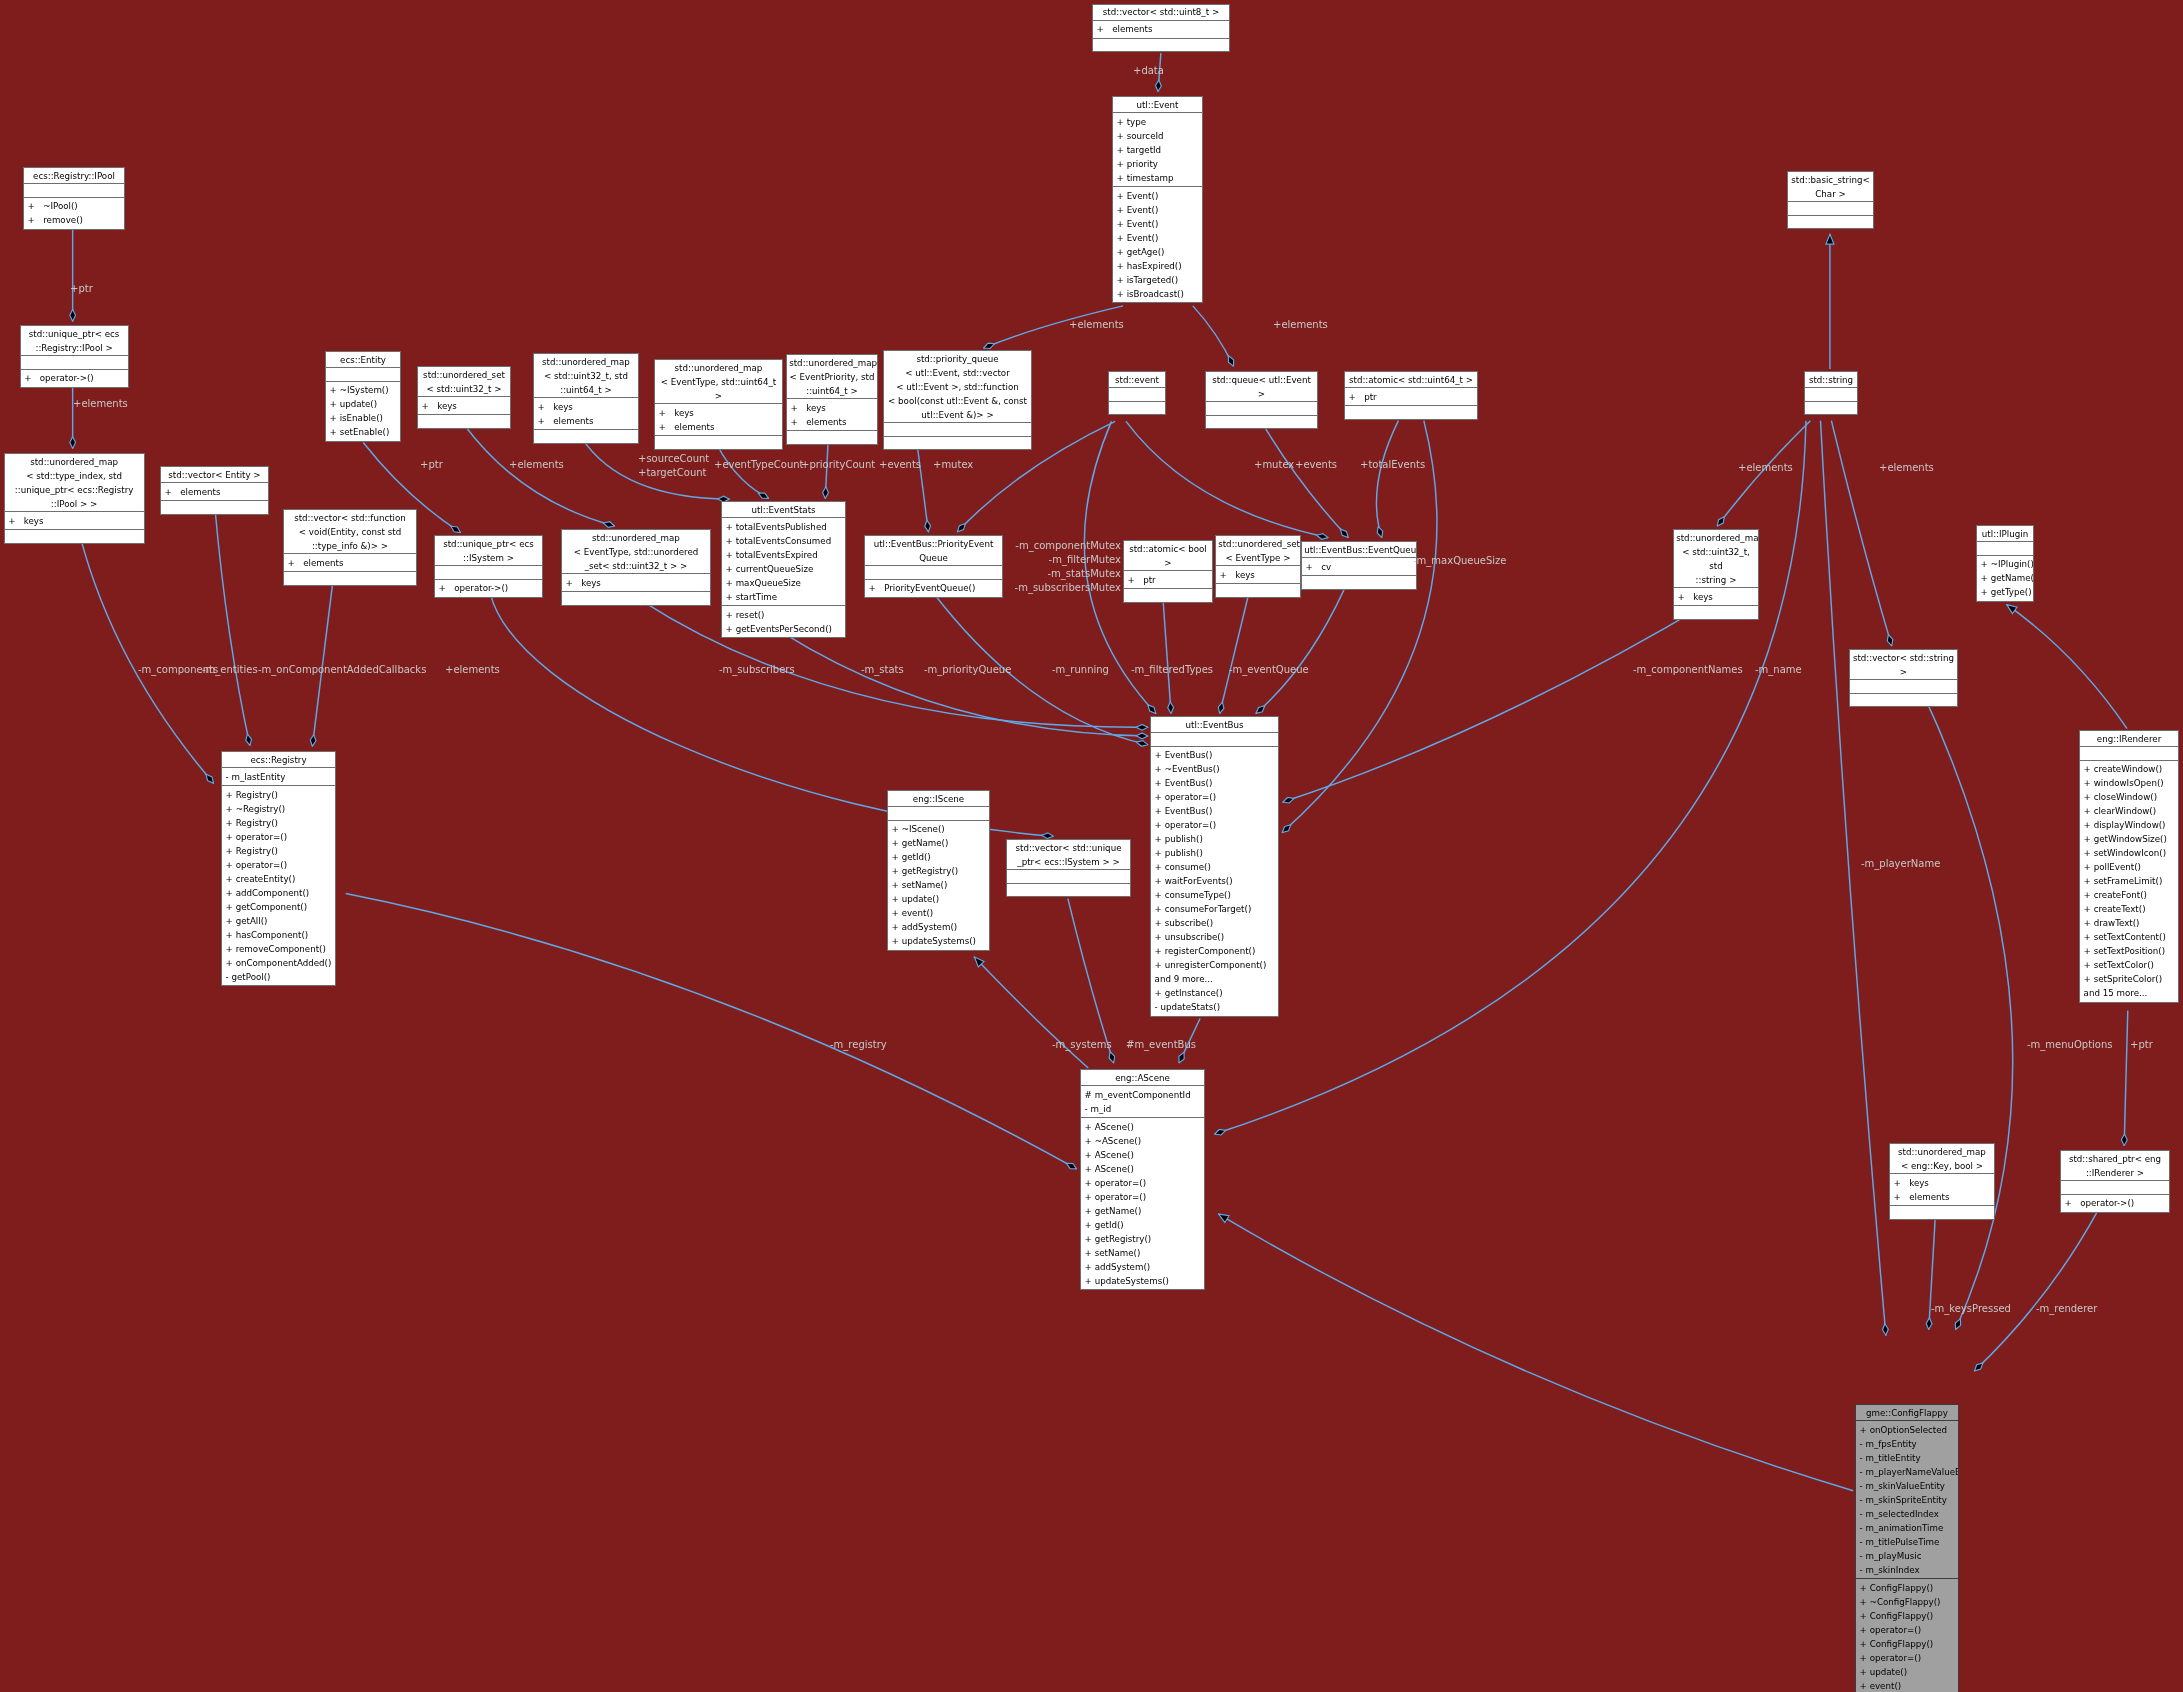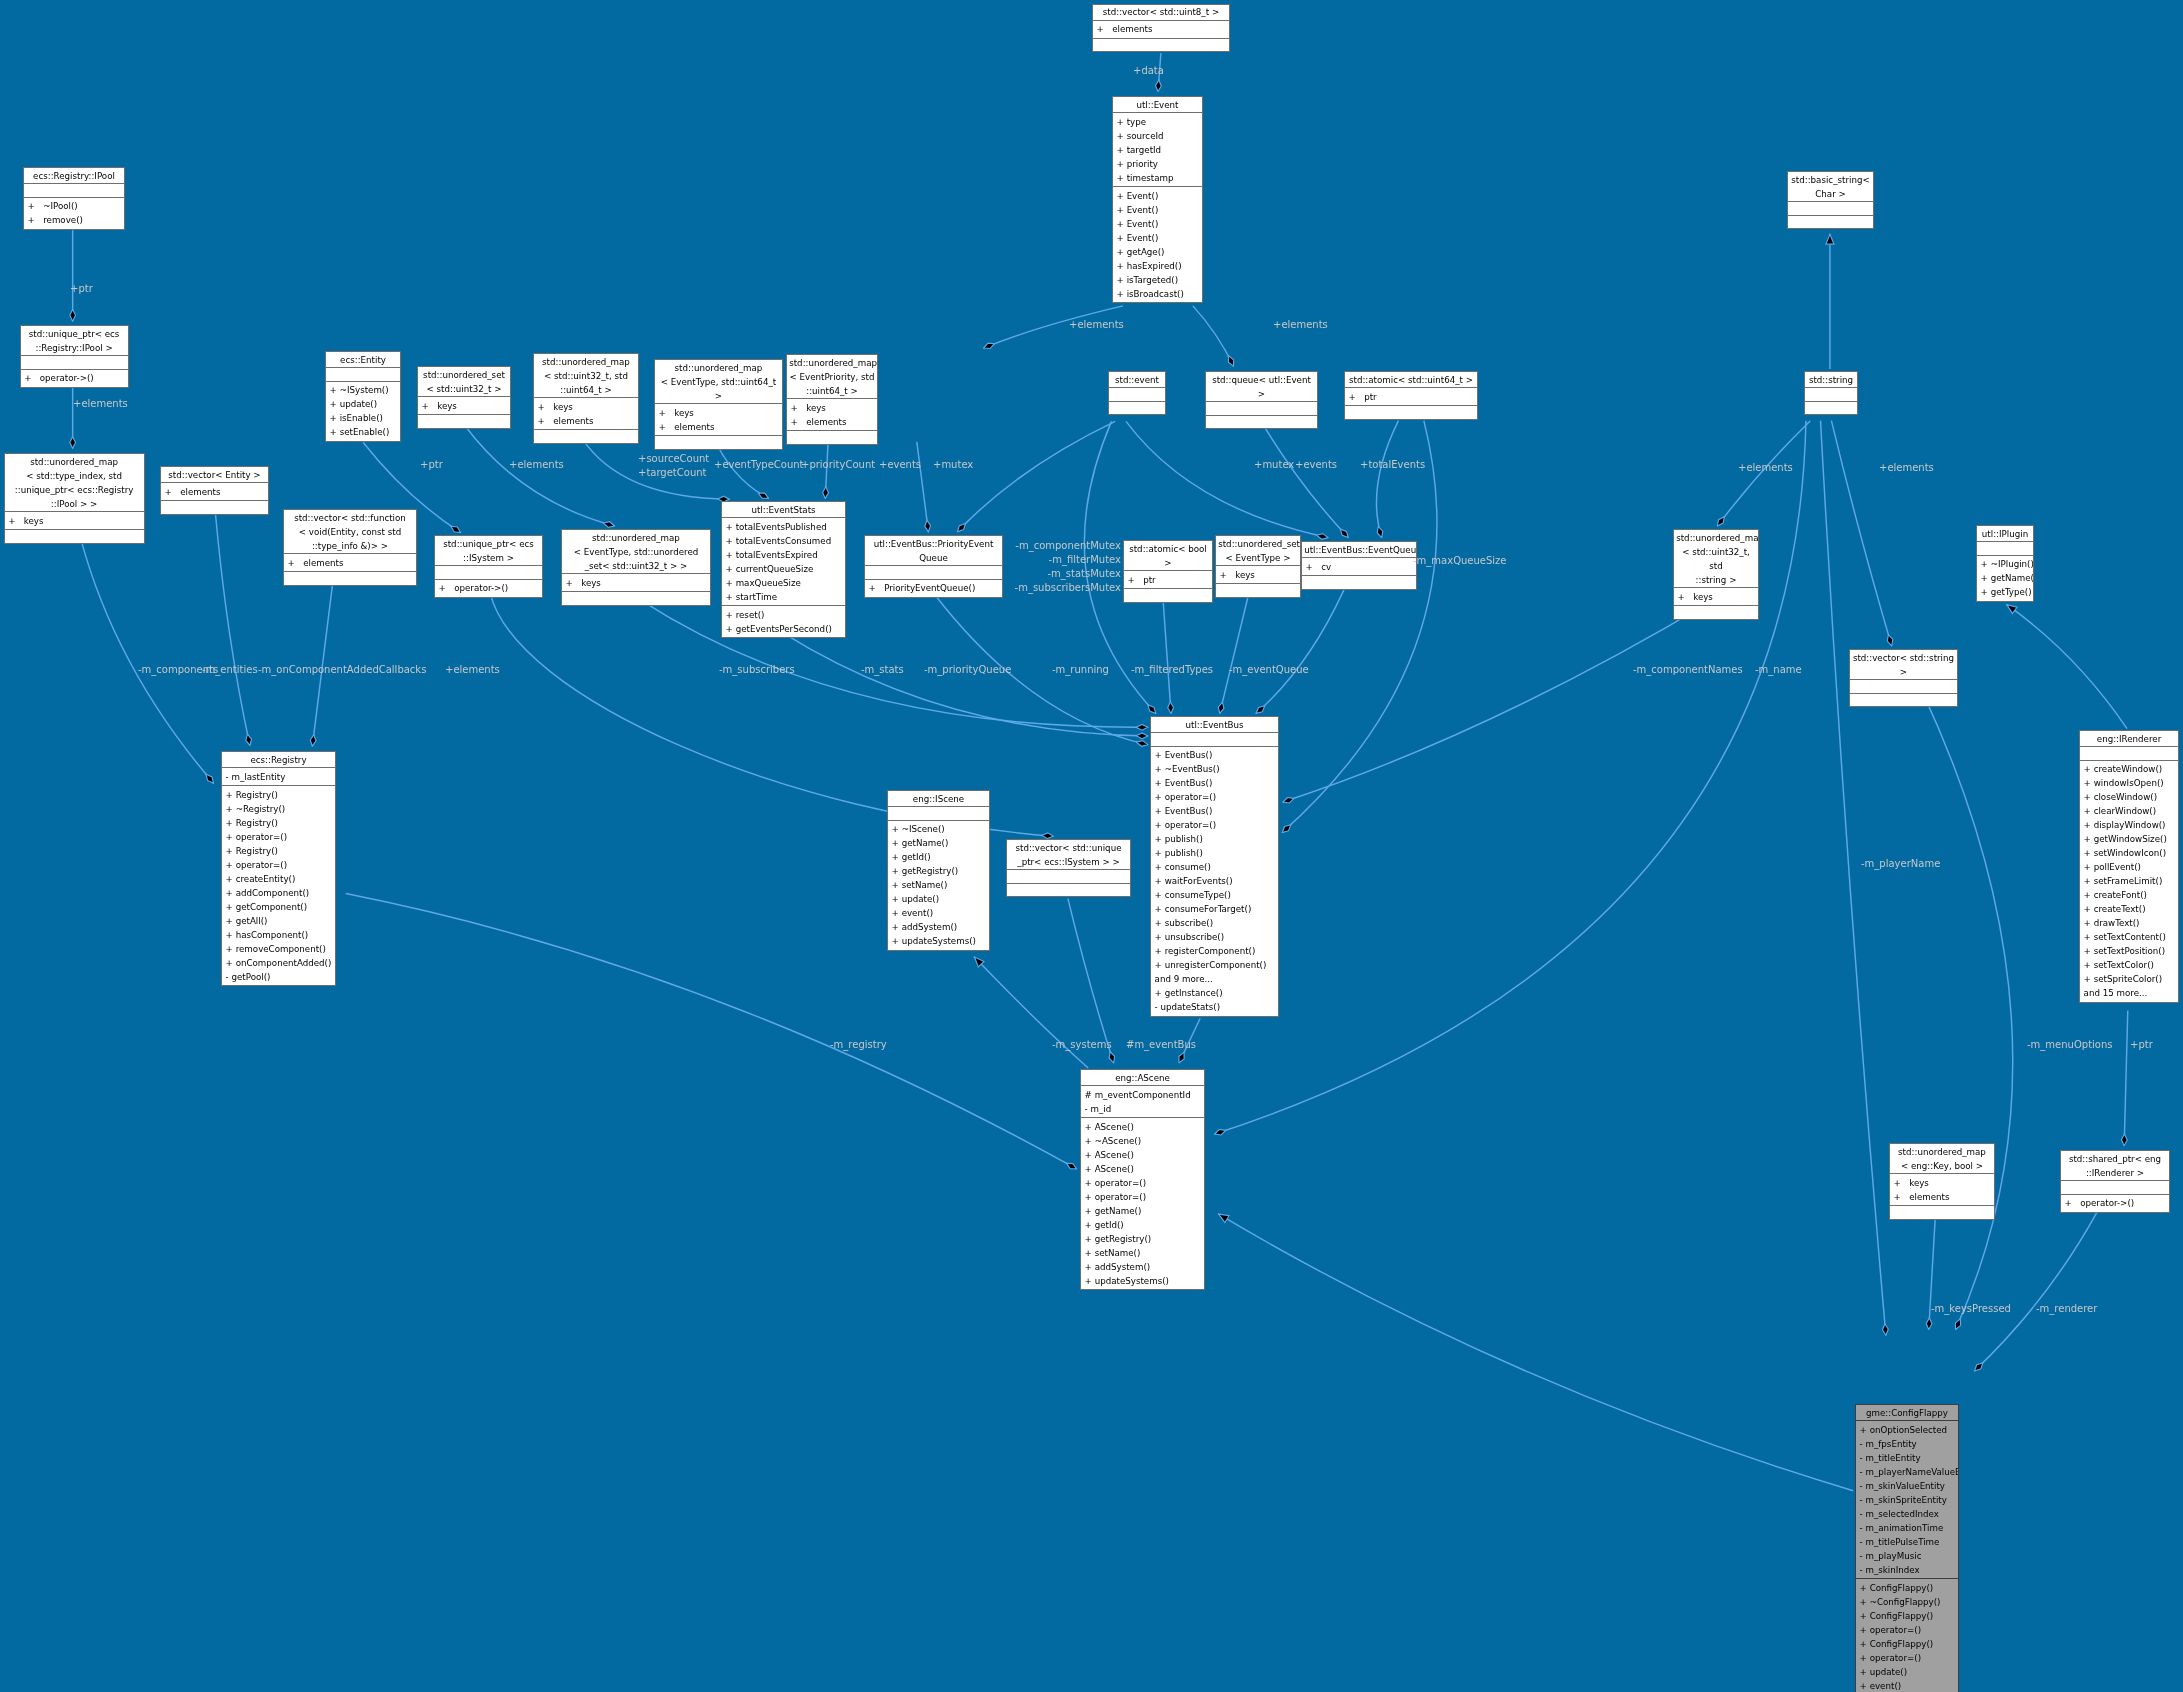--- a/index.html
+++ b/index.html
@@ -1,16 +1,16 @@
 <!DOCTYPE html>
 <html style="font-size:11.6px"><head>
 <meta charset="utf-8">
 <style>
   html,body{margin:0;padding:0;background:#000;}
-  #canvas{position:relative;width:2183px;height:1692px;background:#0369a1;overflow:hidden;
+  #canvas{position:relative;width:2183px;height:1692px;background:#7f1d1d;overflow:hidden;
           font-family:"DejaVu Sans",sans-serif;}
   #edges{position:absolute;left:0;top:0;z-index:1;}
   .uml{position:absolute;z-index:2;background:#fff;border:1.5px solid #6e6e6e;color:#000;
        font-size:8.7px;line-height:14px;box-sizing:border-box;overflow:hidden;}
   .uml .t{text-align:center;padding:0.7px 2.2px;white-space:pre-line;}
   .uml .s{border-top:0.7px solid #6e6e6e;padding:1.5px 0;}
   .uml .s.empty{min-height:9.4px;}
   .uml .r{padding:0 3.6px;white-space:pre;}
   .uml.hl{background:#a0a0a0;border-color:#3c3c3c;}
   .uml.hl .s{border-top-color:#3c3c3c;}
@@ -220,20 +220,29 @@
         <div class="r">+ totalEventsExpired</div>
         <div class="r">+ currentQueueSize</div>
         <div class="r">+ maxQueueSize</div>
         <div class="r">+ startTime</div>
       </div>
       <div class="s">
         <div class="r">+ reset()</div>
         <div class="r">+ getEventsPerSecond()</div>
       </div>
     </div>
+  <div class="uml" style="left:883px;top:350px;width:149px">
+      <div class="t">std::priority_queue
+&lt; utl::Event, std::vector
+&lt; utl::Event &gt;, std::function
+&lt; bool(const utl::Event &amp;, const
+utl::Event &amp;)&gt; &gt;</div>
+      <div class="s empty"></div>
+      <div class="s empty"></div>
+    </div>
   <div class="uml" style="left:864px;top:535px;width:139px">
       <div class="t">utl::EventBus::PriorityEvent
 Queue</div>
       <div class="s empty"></div>
       <div class="s">
         <div class="r">+   PriorityEventQueue()</div>
       </div>
     </div>
   <div class="uml" style="left:1108px;top:371px;width:58px">
       <div class="t">std::event</div>

